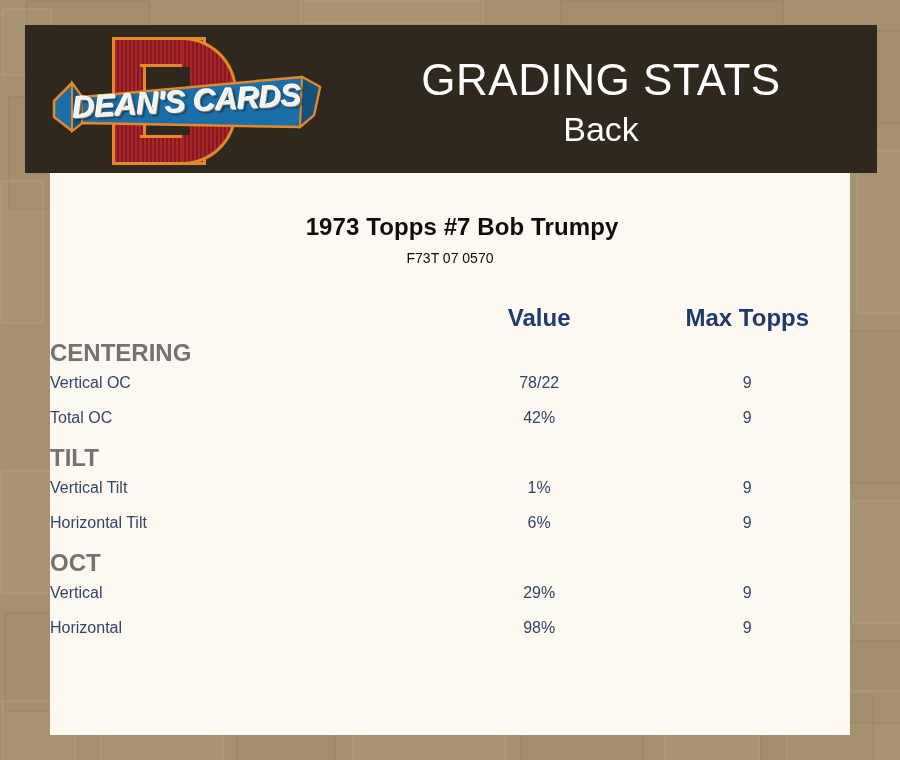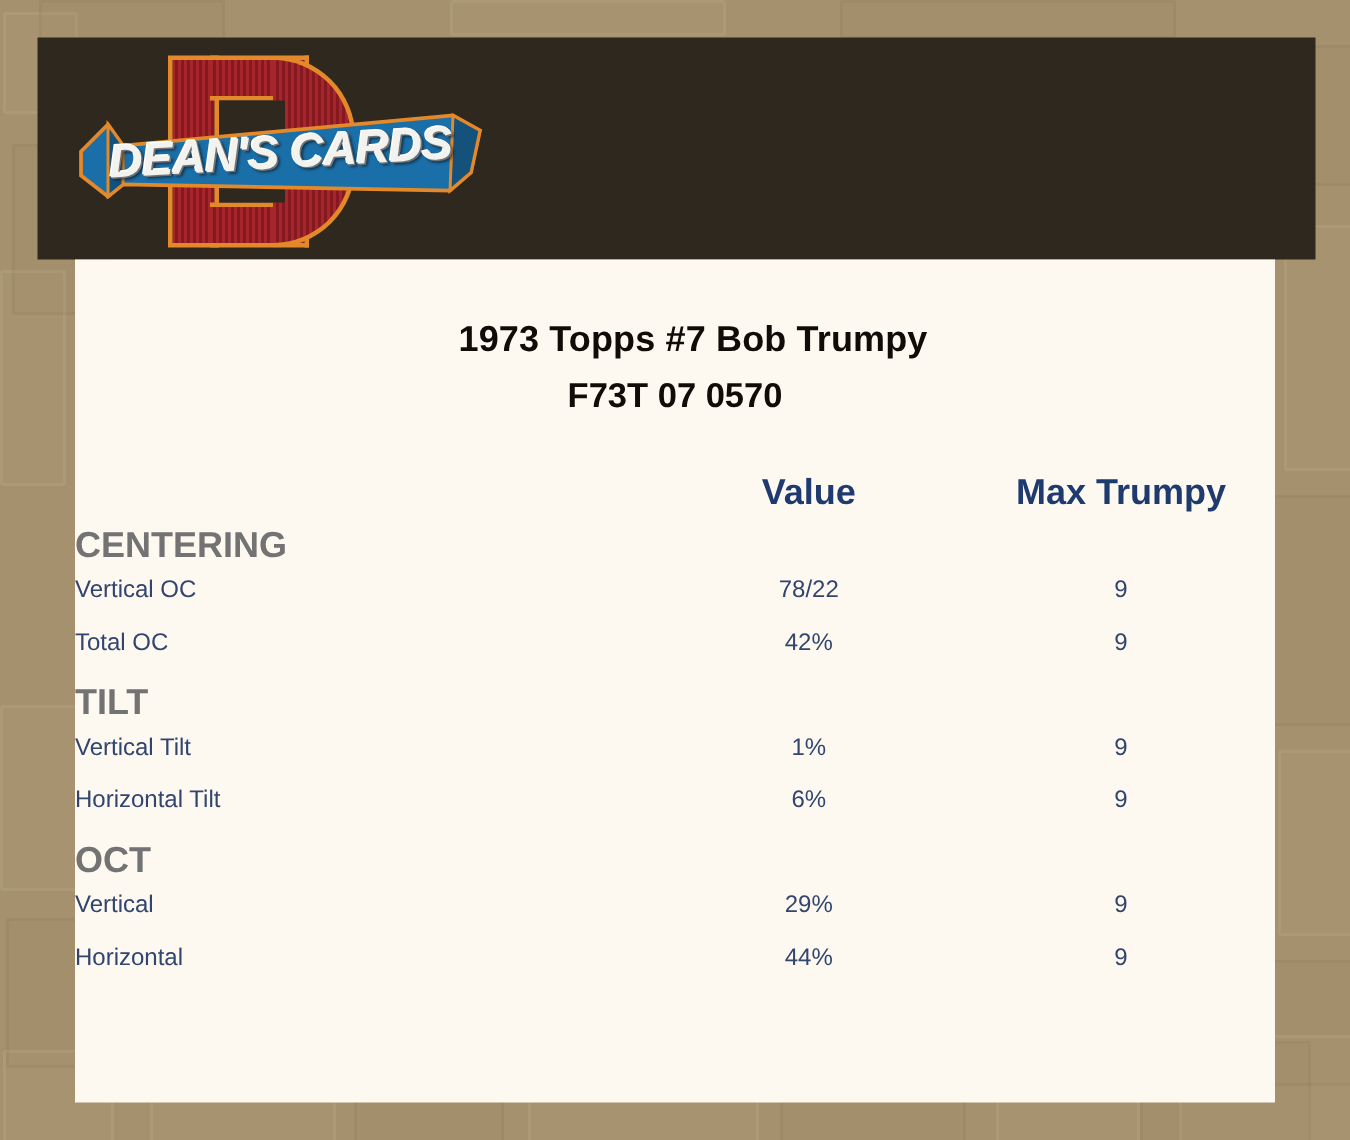--- a/index.html
+++ b/index.html
@@ -209,22 +209,22 @@
     color: #100d08;
     font-size: 24px;
     font-weight: bold;
     margin-top: 40px;
     letter-spacing: 0.1px;
     padding-left: 24px;
   }
   #card-id {
     text-align: center;
     color: #100d08;
-    font-size: 23px;
-    font-weight: bold;
+    font-size: 14px;
+    font-weight: normal;
     margin-top: 9px;
   }
 
   
   #stats {
     margin: 38px 0 10px 0;
     width: 100%;
     border-collapse: collapse;
   }
   #stats td, #stats th {
@@ -307,34 +307,38 @@
       <div id="ribbon">
         <svg width="270" height="62" viewBox="0 0 270 62">
           <path d="M2 30 L20 12 L30 26 L250 6 L268 16 L262 44 L248 56 L30 52 L20 60 L2 46 Z" fill="#1b6fa8" stroke="#e4892a" stroke-width="2.5"></path>
           <path d="M20 12 L30 26 L30 52 L20 60 Z" fill="#14527c" stroke="#e4892a" stroke-width="2"></path>
           <path d="M250 6 L268 16 L262 44 L248 56 Z" fill="#14527c" stroke="#e4892a" stroke-width="2"></path>
         </svg>
         <div class="ribbon-text">DEAN'S CARDS</div>
       </div>
     </div>
 
+    <div id="header-titles">
+      <div id="main-title">GRADING STATS</div>
+      <div id="sub-title">Back</div>
+    </div>
 
   </div>
 
   <div id="panel">
 
     <div id="card-title">1973 Topps #7 Bob Trumpy</div>
     <div id="card-id">F73T 07 0570</div>
 
     <table id="stats">
       <thead>
         <tr class="hdr-row">
           <th class="col-label"></th>
           <th class="col-value">Value</th>
-          <th class="col-grade">Max Trumpy</th>
+          <th class="col-grade">Max Topps</th>
         </tr>
       </thead>
       <tbody id="stats-body">
           <tr class="section-row">
             <td class="col-label">CENTERING</td>
             <td class="col-value"></td>
             <td class="col-grade"></td>
           </tr>
           <tr class="data-row">
             <td class="col-label">Vertical OC</td>
@@ -366,21 +370,21 @@
             <td class="col-value"></td>
             <td class="col-grade"></td>
           </tr>
           <tr class="data-row">
             <td class="col-label">Vertical</td>
             <td class="col-value">29%</td>
             <td class="col-grade">9</td>
           </tr>
           <tr class="data-row">
             <td class="col-label">Horizontal</td>
-            <td class="col-value">44%</td>
+            <td class="col-value">98%</td>
             <td class="col-grade">9</td>
           </tr>
         </tbody>
     </table>
 
   </div>
 
 </div>
 
 </body></html>

